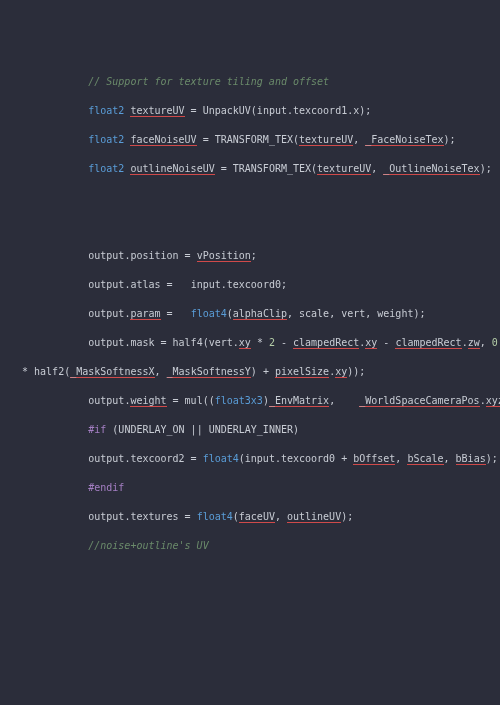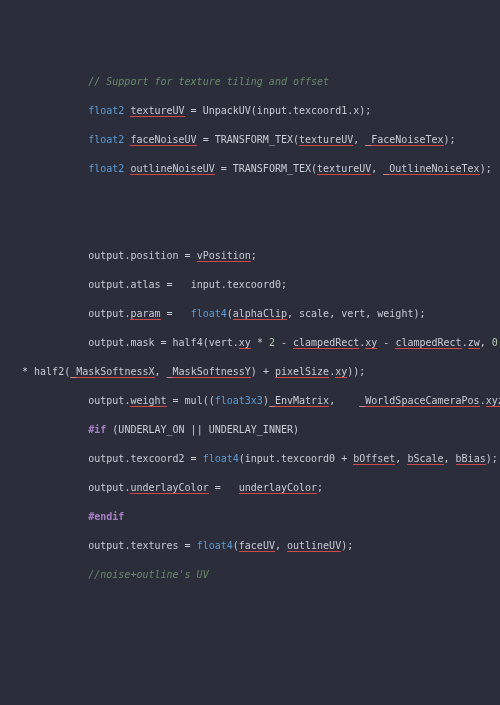--- a/index.html
+++ b/index.html
@@ -14,21 +14,21 @@
     height: 705px;
     overflow: hidden;
     white-space: pre;
   }
   .code {
     padding: 2px 0 0 0;
   }
   .cm { color: #6a8a6a; font-style: italic; } 
   .kw { color: #5a9dd8; margin-top: 16px; }   
   .num { color: #b5cea8; }  
-  .pp { color: #a57fc4; font-weight: bold; }   
+  .pp { color: #a57fc4; }   
   .err {
     border-bottom: 1px solid #d04a4a;
     text-decoration-skip-ink: none;
   }
   .line { display: block; padding-left: 16px; }
 </style>
 </head>
 <body>
 
 
@@ -41,21 +41,20 @@
 <span class="line"> </span>
 <span class="line"> </span>
 <span class="line">            <span>output</span>.<span>position</span> = <span class="err">vPosition</span>;</span>
 <span class="line">            <span>output</span>.<span>atlas</span> =   <span>input</span>.<span>texcoord0</span>;</span>
 <span class="line">            <span>output</span>.<span class="err">param</span> =   <span class="kw">float4</span>(<span class="err">alphaClip</span>, <span>scale</span>, <span>vert</span>, <span>weight</span>);</span>
 <span class="line">            <span>output</span>.<span>mask</span> = <span>half4</span>(<span>vert</span>.<span class="err">xy</span> * <span class="num">2</span> - <span class="err">clampedRect</span>.<span class="err">xy</span> - <span class="err">clampedRect</span>.<span class="err">zw</span>, <span class="num">0.25</span> / (</span>
 <span class="line"> * <span>half2</span>(<span class="err">_MaskSoftnessX</span>, <span class="err">_MaskSoftnessY</span>) + <span class="err">pixelSize</span>.<span class="err">xy</span>));</span>
 <span class="line">            <span>output</span>.<span class="err">weight</span> = <span>mul</span>((<span class="kw">float3x3</span>)<span class="err">_EnvMatrix</span>,    <span class="err">_WorldSpaceCameraPos</span>.<span class="err">xyz</span>    -</span>
 <span class="line">            <span class="pp">#if</span> (<span>UNDERLAY_ON</span> || <span>UNDERLAY_INNER</span>)</span>
 <span class="line">            <span>output</span>.<span>texcoord2</span> = <span class="kw">float4</span>(<span>input</span>.<span>texcoord0</span> + <span class="err">bOffset</span>, <span class="err">bScale</span>, <span class="err">bBias</span>);</span>
-<span class="line">            <span>output</span>.<span class="err">underlayColor</span> =   <span class="err">underlayColor</span>;</span>
 <span class="line">            <span class="pp">#endif</span></span>
 <span class="line">            <span>output</span>.<span>textures</span> = <span class="kw">float4</span>(<span class="err">faceUV</span>, <span class="err">outlineUV</span>);</span>
 <span class="line">            <span class="cm">//noise+outline's UV</span></span>
 
 
 
 
 
 
 

